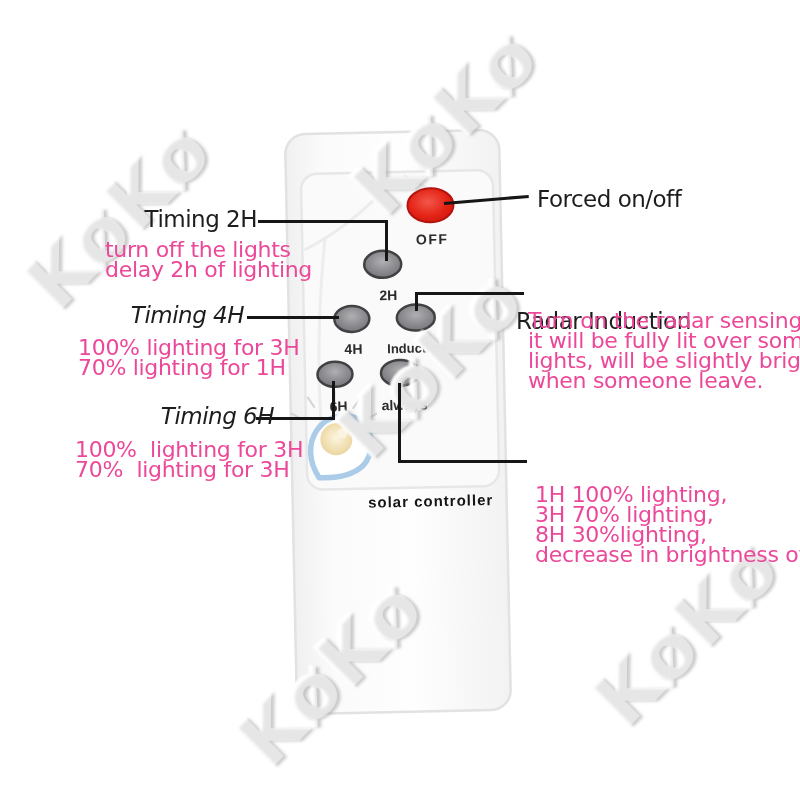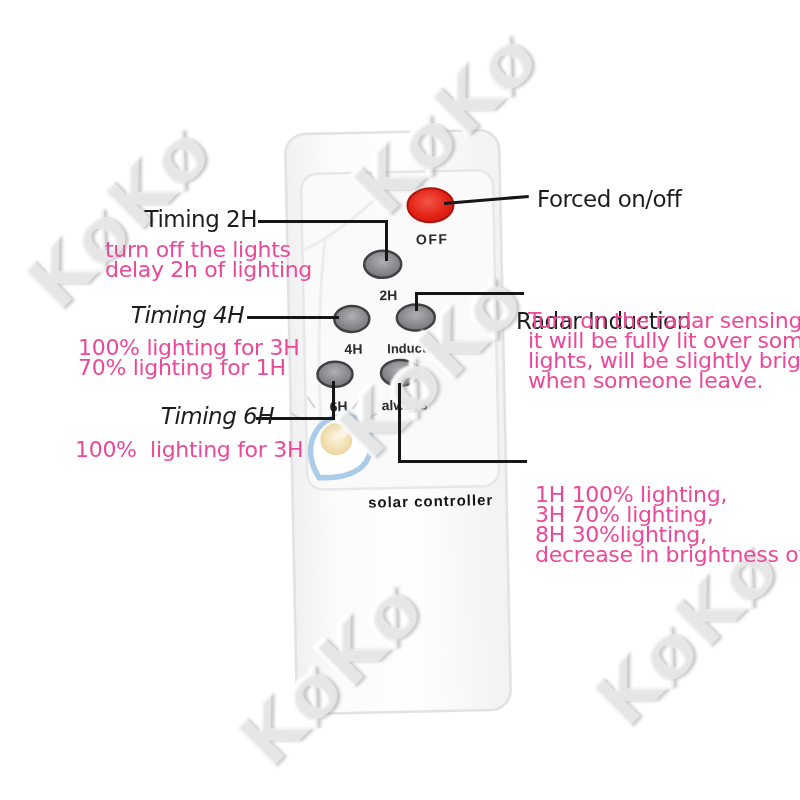--- a/index.html
+++ b/index.html
@@ -152,20 +152,21 @@
 
   <div class="h h-t4h">Timing 4H</div>
   <div class="r r-t4h">
     <div>100% lighting for 3H</div>
     <div>70% lighting for 1H</div>
   </div>
 
   <div class="h h-t6h">Timing 6H</div>
   <div class="r r-t6h">
     <div>100%  lighting for 3H</div>
+    <div>70%  lighting for 3H</div>
   </div>
 
   <div class="h h-forced">Forced on/off</div>
 
   <div class="h h-radar">Radar Induction</div>
   <div class="r r-radar">
     <div>Turn on the radar sensing mode,</div>
     <div>it will be fully lit over someone</div>
     <div>lights, will be slightly brighte</div>
     <div>when someone leave.</div>

